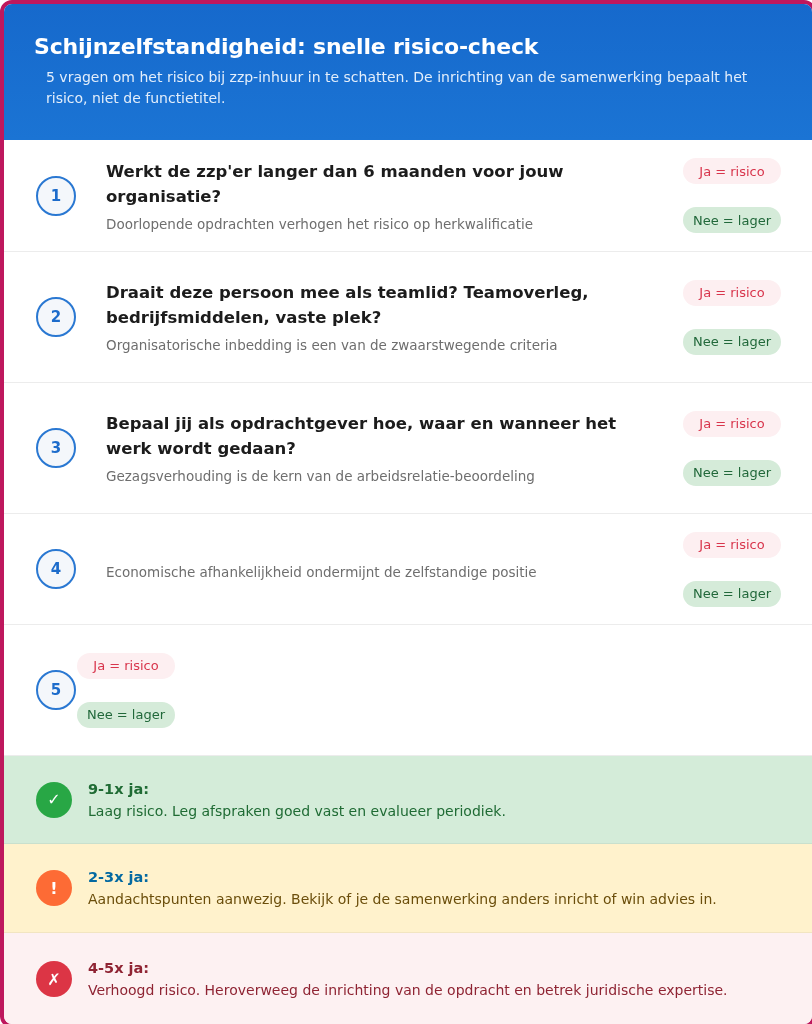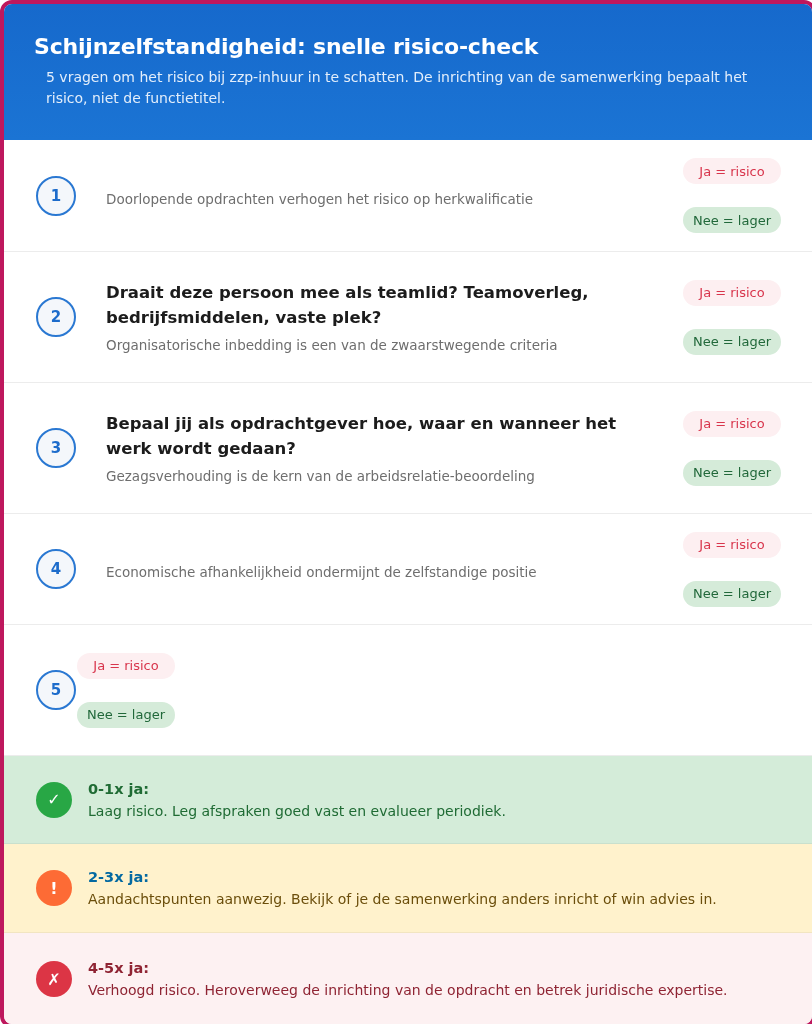--- a/index.html
+++ b/index.html
@@ -45,20 +45,21 @@
 
 <div class="card">
   <div class="header">
     <h1>Schijnzelfstandigheid: snelle risico-check</h1>
     <p>5 vragen om het risico bij zzp-inhuur in te schatten. De inrichting van de samenwerking bepaalt het risico, niet de functietitel.</p>
   </div>
 
   <div class="q-row" style="height:112px">
     <div class="num">1</div>
     <div class="q-text">
+      <div class="q-title">Werkt de zzp'er langer dan 6 maanden voor jouw organisatie?</div>
       <div class="q-sub">Doorlopende opdrachten verhogen het risico op herkwalificatie</div>
     </div>
     <div class="pills">
       <div class="pill pill-yes">Ja = risico</div>
       <div class="pill pill-no">Nee = lager</div>
     </div>
   </div>
 
   <div class="q-row" style="height:131px">
     <div class="num">2</div>
@@ -99,21 +100,21 @@
     <div class="num">5</div>
     <div class="pills">
       <div class="pill pill-yes">Ja = risico</div>
       <div class="pill pill-no">Nee = lager</div>
     </div>
   </div>
 
   <div class="result" style="height:88px;background:#d4ecd9">
     <div class="r-icon" style="background:#28a745">✓</div>
     <div class="r-text">
-      <div class="r-title" style="color:#1f6b34">0-1x ja:</div>
+      <div class="r-title" style="color:#1f6b34">9-1x ja:</div>
       <div class="r-desc" style="color:#1f6b34">Laag risico. Leg afspraken goed vast en evalueer periodiek.</div>
     </div>
   </div>
 
   <div class="result" style="height:89px;background:#fff2cc">
     <div class="r-icon" style="background:#fd6b35">!</div>
     <div class="r-text">
       <div class="r-title" style="color:#0369a1">2-3x ja:</div>
       <div class="r-desc" style="color:#6b4e0b">Aandachtspunten aanwezig. Bekijk of je de samenwerking anders inricht of win advies in.</div>
     </div>

